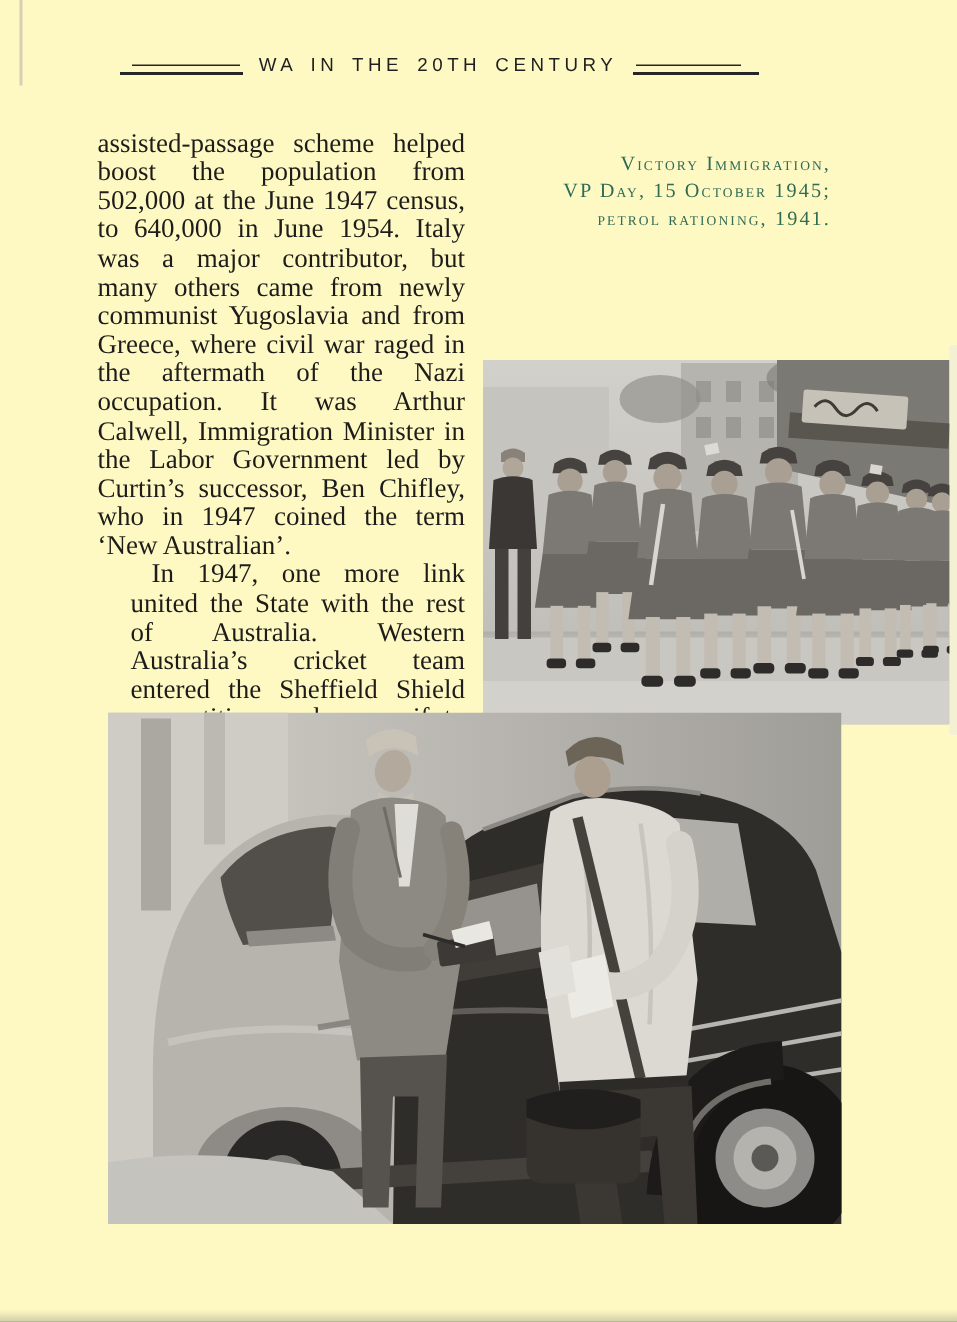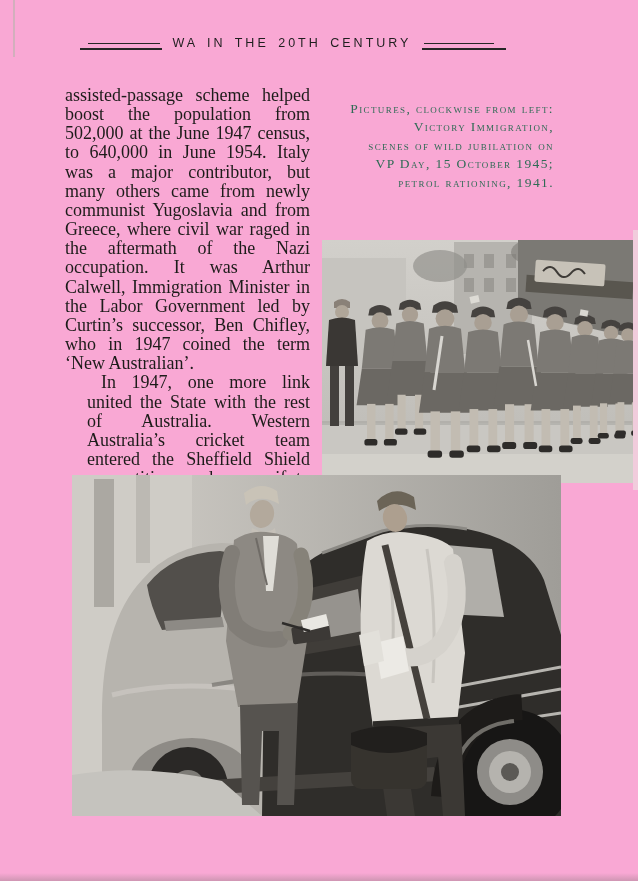--- a/index.html
+++ b/index.html
@@ -1,16 +1,16 @@
 <!DOCTYPE html>
 <html style="--accent: #2f6b55;"><head>
 <meta charset="utf-8">
 <style>
   html,body{margin:0;padding:0;background:#888;}
-  .page{position:relative;width:638px;height:881px;background:#f9a8d4;overflow:hidden;
+  .page{position:relative;width:638px;height:881px;background:#fef9c3;overflow:hidden;
         font-family:"Liberation Serif",serif;}
   
   .header{position:absolute;left:78px;top:36px;width:430px;display:flex;
           align-items:center;justify-content:center;}
   .title{margin:0 11px;font-family:"Liberation Sans",sans-serif;font-size:12.5px;
          font-weight:400;letter-spacing:3px;word-spacing:3px;color:#1f1f1f;white-space:nowrap;}
   .rule{display:flex;flex-direction:column;margin-top:7px;}
   .rule i{display:block;background:#262626;}
   .rule-left{align-items:flex-end;}
   .rule-left i:nth-child(1){width:72px;height:1px;margin-bottom:3.5px;margin-right:2px;}
@@ -59,23 +59,21 @@
         <i></i>
       </span>
   </header>
 
   <section class="article">
     <p>assisted-passage scheme helped boost the population from 502,000 at the June 1947 census, to 640,000 in June 1954. Italy was a major contributor, but many others came from newly communist Yugoslavia and from Greece, where civil war raged in the aftermath of the Nazi occupation. It was Arthur Calwell, Immigration Minister in the Labor Government led by Curtin’s successor, Ben Chifley, who in 1947 coined the term ‘New Australian’.</p>
     <p class="indent">In 1947, one more link united the State with the rest of Australia. Western Australia’s cricket team entered the Sheffield Shield competition, and — as if to underline how long it had been waiting for the chance — was the champion in its inaugural year.</p>
   </section>
 
   <aside class="caption">
-    <span>Pictures, clockwise from left:</span>
     <span>Victory Immigration,</span>
-    <span>scenes of wild jubilation on</span>
     <span>VP Day, 15 October 1945;</span>
     <span>petrol rationing, 1941.</span>
   </aside>
 
   <figure class="photo photo-top" role="img" aria-label="Victory celebration: servicewomen marching arm-in-arm along St George's Terrace, 1941">
     <svg viewBox="0 0 311 243" width="311" height="243" xmlns="http://www.w3.org/2000/svg">
       <defs>
         <linearGradient id="tpbg" x1="0" y1="0" x2="0" y2="1">
           <stop offset="0" stop-color="#d2d0cb"></stop>
             <stop offset="1" stop-color="#bbb9b4"></stop>

